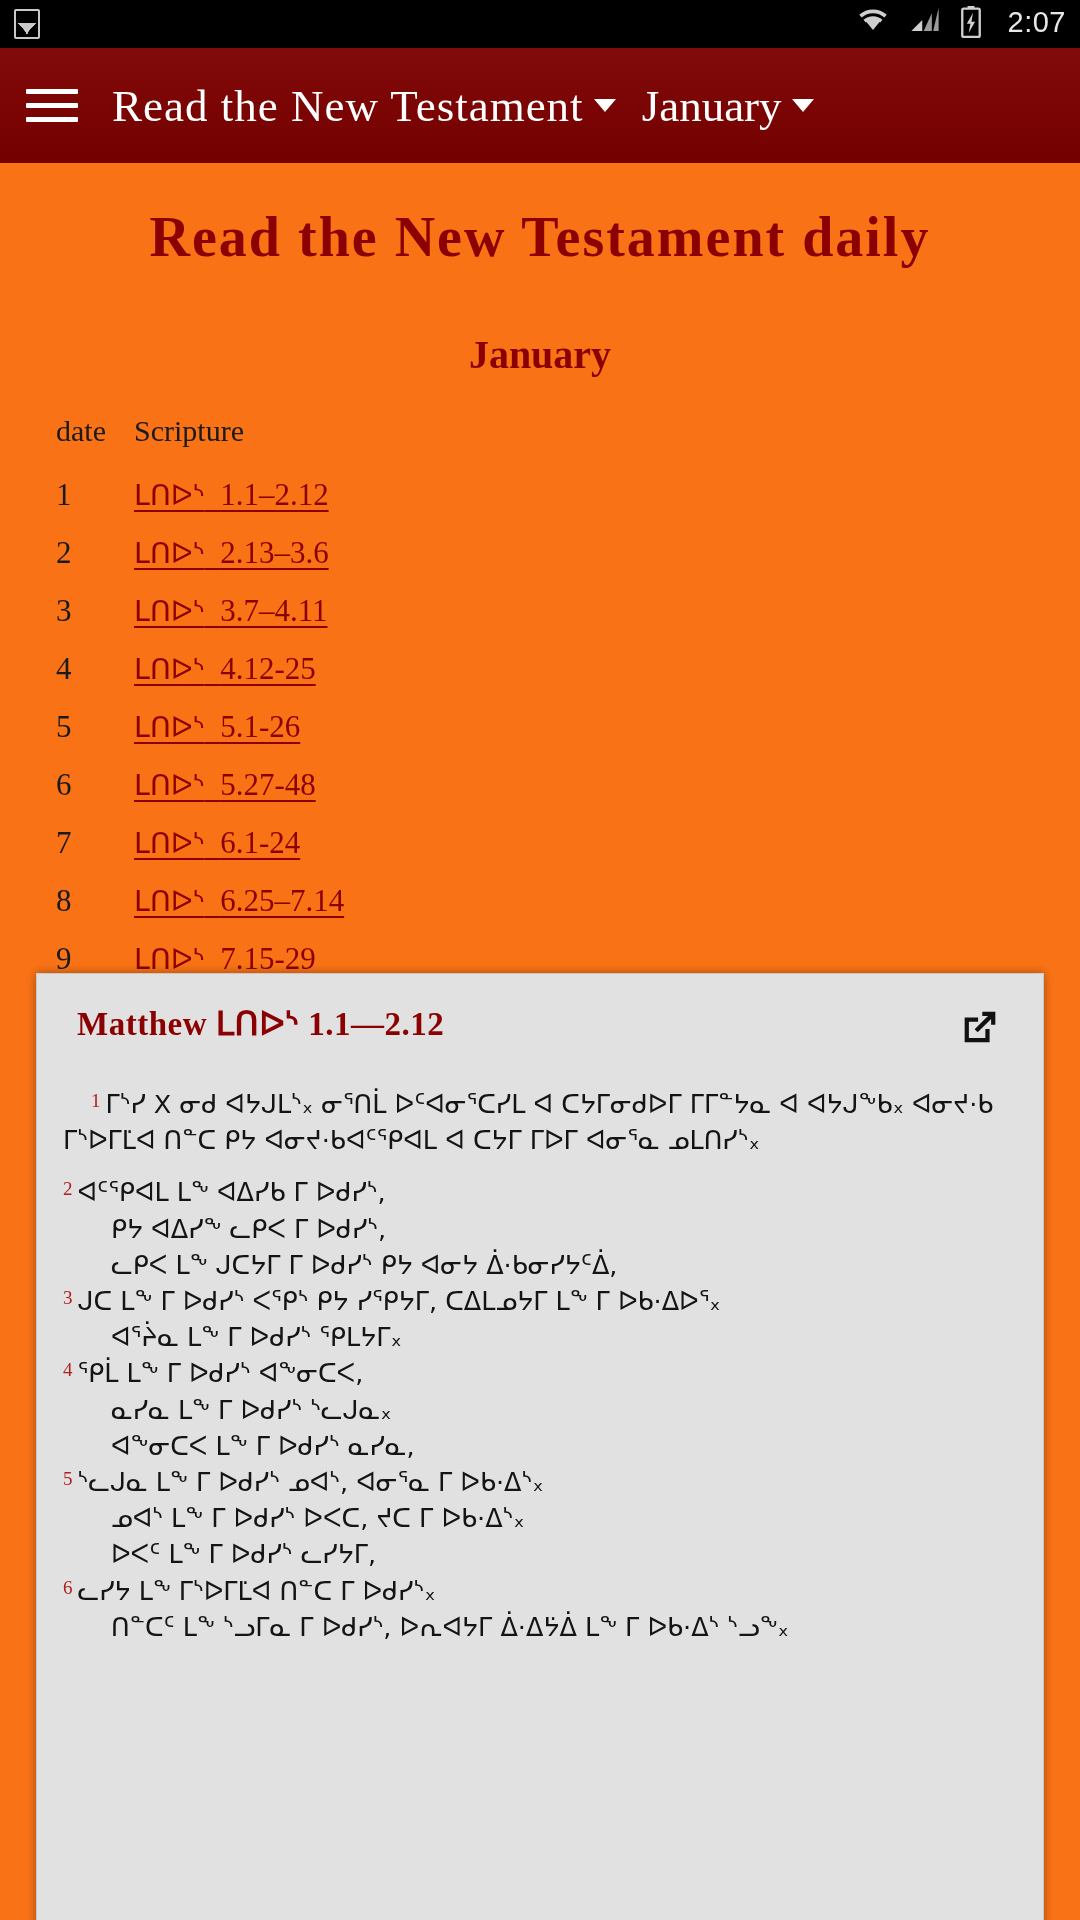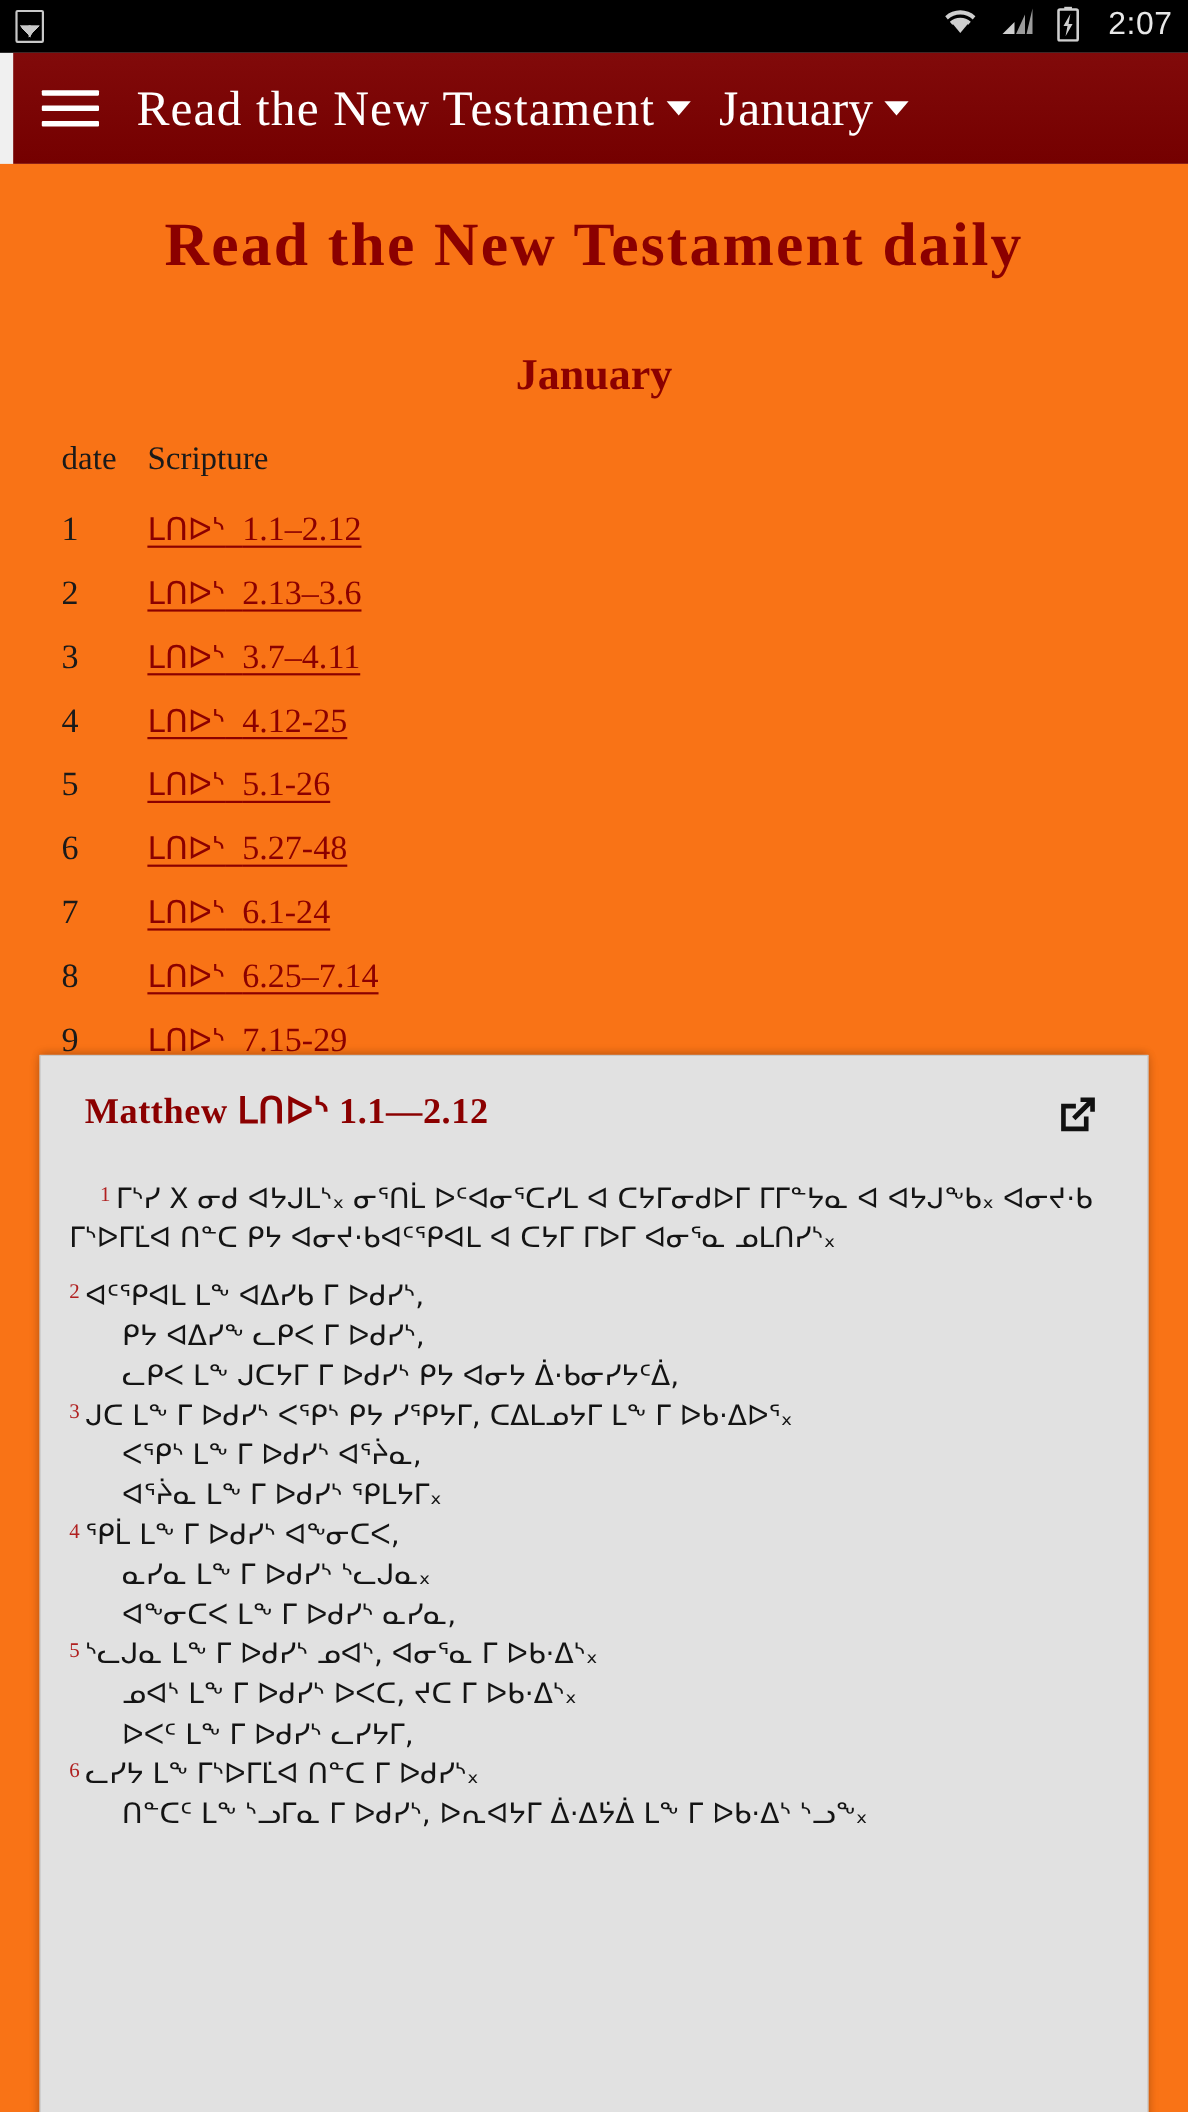--- a/index.html
+++ b/index.html
@@ -46,29 +46,28 @@
     position: absolute;
     left: 2px; right: 2px; bottom: 3px;
     height: 11px;
     background:
       linear-gradient(to top right, transparent 48%, #c9c9c9 49%) no-repeat left bottom/55% 100%,
       linear-gradient(to top left, transparent 48%, #c9c9c9 49%) no-repeat right bottom/55% 100%;
   }
 
   
   .appbar {
-    height: 101px;
+    height: 115px;
     background: #7c0000;
     background-image: linear-gradient(to bottom, rgba(255,255,255,0.04), rgba(0,0,0,0.06));
     display: flex;
     align-items: center;
     padding-left: 26px;
     gap: 0;
     position: relative;
-    margin-left: 12px;
   }
   .hamburger {
     width: 52px;
     height: 40px;
     display: flex;
     flex-direction: column;
     justify-content: center;
     gap: 9px;
     cursor: pointer;
     flex: 0 0 auto;
@@ -340,21 +339,20 @@
     </div>
     <div class="card-body" id="card-body">
         <div class="verse p-first"><span class="ln"><span class="vnum">1</span><span>ᒥᔅᓯ X ᓂᑯ ᐊᔭᒍᒪᔅₓ ᓂᕐᑎᒫ ᐅᑦᐊᓂᕐᑕᓯᒪ ᐊ ᑕᔭᒥ</span></span><span class="ln"><span>ᓂᑯᐅᒥ ᒥᒥᓐᔭᓇ ᐊ ᐊᔭᒍᖕᑲₓ ᐊᓂᔪ·ᑲ ᒥᔅᐅᒥᒪ̇ᐊ ᑎᓐᑕ ᑭᔭ ᐊᓂᔪ·ᑲ</span></span><span class="ln"><span>ᐊᑦᕿᐊᒪ ᐊ ᑕᔭᒥ ᒥᐅᒥ ᐊᓂᕐᓇ ᓄᒪᑎᓯᔅₓ</span></span></div>
         <div class="verse poem">
           <span class="ln hang"><span class="vnum">2</span><span>ᐊᑦᕿᐊᒪ ᒪᖕ ᐊᐃᓯᑲ ᒥ ᐅᑯᓯᔅ,</span></span>
           <span class="ln"><span>ᑭᔭ ᐊᐃᓯᖕ ᓚᑭᐸ ᒥ ᐅᑯᓯᔅ,</span></span>
           <span class="ln"><span>ᓚᑭᐸ ᒪᖕ ᒍᑕᔭᒥ ᒥ ᐅᑯᓯᔅ ᑭᔭ ᐊᓂᔭ ᐄ·ᑲᓂᓯᔭᑦᐄ,</span></span>
         </div>
         <div class="verse poem">
           <span class="ln hang"><span class="vnum">3</span><span>ᒍᑕ ᒪᖕ ᒥ ᐅᑯᓯᔅ ᐸᕿᔅ ᑭᔭ ᓯᕿᔭᒥ, ᑕᐃᒪᓄᔭᒥ ᒪᖕ ᒥ ᐅᑲ·ᐃᐅᕐₓ</span></span>
-          <span class="ln"><span>ᐸᕿᔅ ᒪᖕ ᒥ ᐅᑯᓯᔅ ᐊᕐᔩᓇ,</span></span>
           <span class="ln"><span>ᐊᕐᔩᓇ ᒪᖕ ᒥ ᐅᑯᓯᔅ ᕿᒪᔭᒥₓ</span></span>
         </div>
         <div class="verse poem">
           <span class="ln hang"><span class="vnum">4</span><span>ᕿᒫ ᒪᖕ ᒥ ᐅᑯᓯᔅ ᐊᖕᓂᑕᐸ,</span></span>
           <span class="ln"><span>ᓇᓯᓇ ᒪᖕ ᒥ ᐅᑯᓯᔅ ᔅᓚᒍᓇₓ</span></span>
           <span class="ln"><span>ᐊᖕᓂᑕᐸ ᒪᖕ ᒥ ᐅᑯᓯᔅ ᓇᓯᓇ,</span></span>
         </div>
         <div class="verse poem">
           <span class="ln hang"><span class="vnum">5</span><span>ᔅᓚᒍᓇ ᒪᖕ ᒥ ᐅᑯᓯᔅ ᓄᐊᔅ, ᐊᓂᕐᓇ ᒥ ᐅᑲ·ᐃᔅₓ</span></span>
           <span class="ln"><span>ᓄᐊᔅ ᒪᖕ ᒥ ᐅᑯᓯᔅ ᐅᐸᑕ, ᔪᑕ ᒥ ᐅᑲ·ᐃᔅₓ</span></span>

